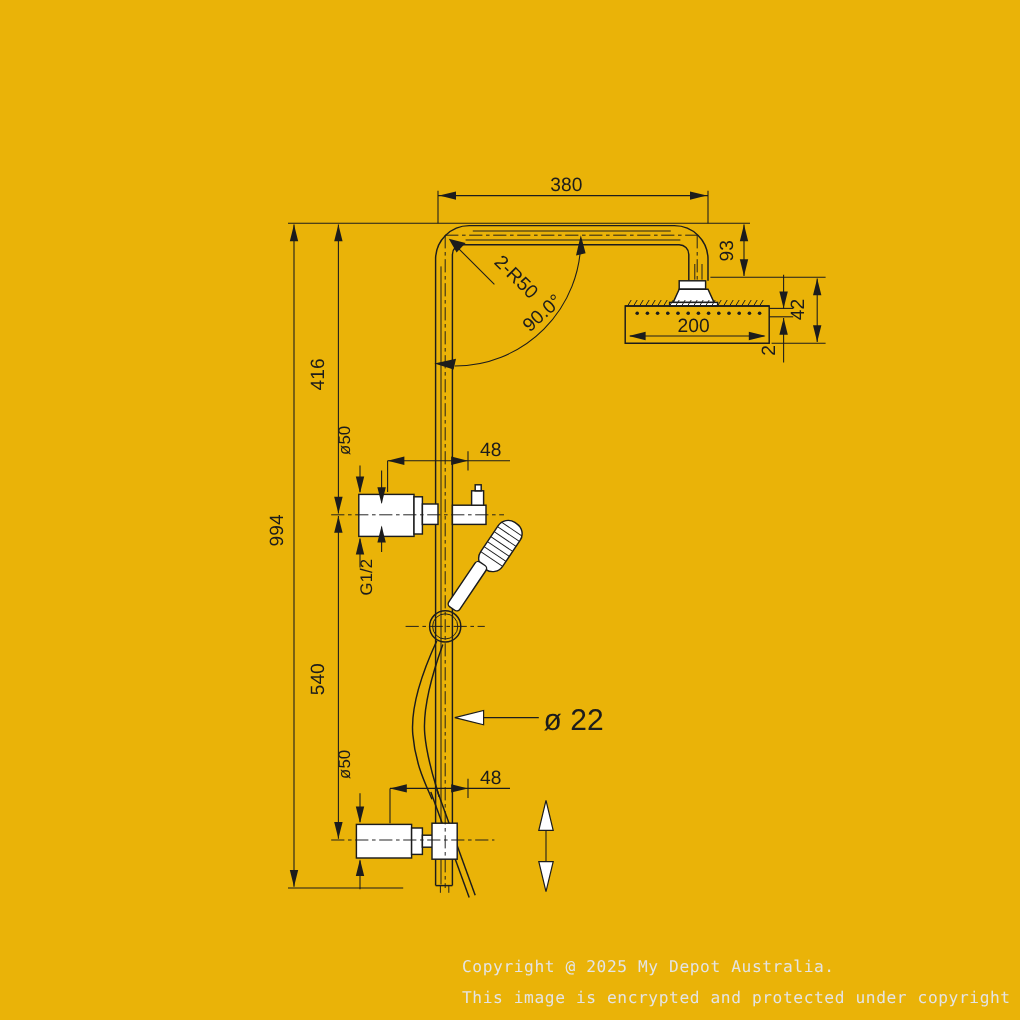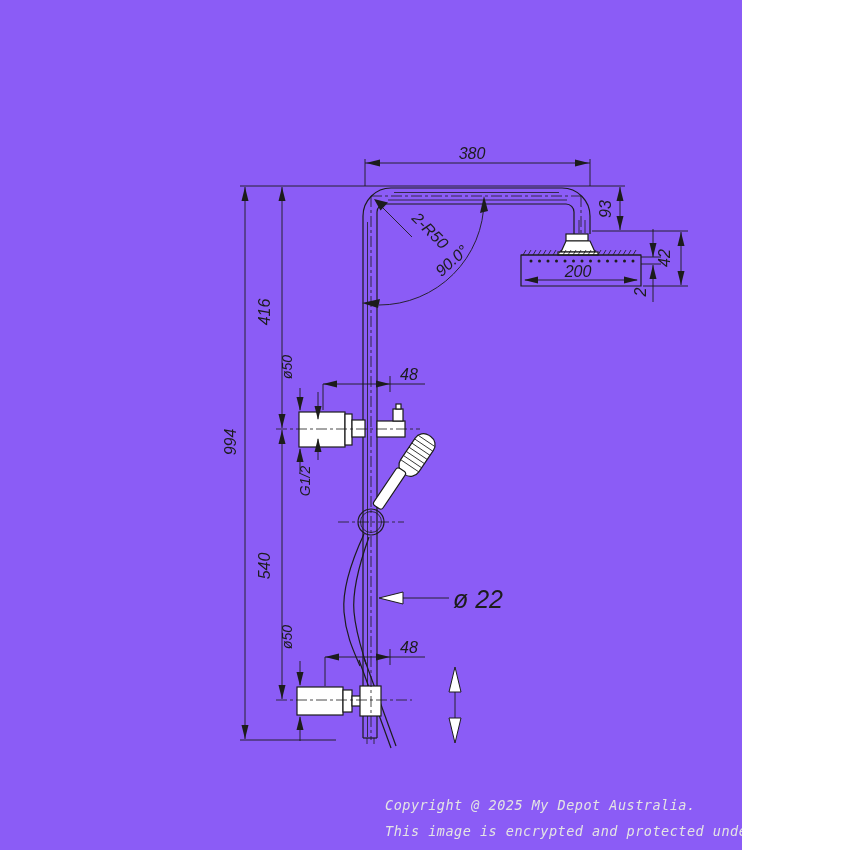--- a/index.html
+++ b/index.html
@@ -1,16 +1,16 @@
 <!DOCTYPE html>
 <html><head>
 <meta charset="utf-8">
 <style>
   html,body{margin:0;padding:0;background:#ffffff;}
-  .stage{position:relative;width:742px;height:850px;background:#8b5cf6;overflow:hidden;font-style:italic;}
+  .stage{position:relative;width:850px;height:850px;background:#eab308;overflow:hidden;}
   svg{position:absolute;left:0;top:0;}
   .outline{fill:none;stroke:#1c1c1c;stroke-width:1.2;}
   .thin{fill:none;stroke:#1c1c1c;stroke-width:0.8;}
   .dimline{fill:none;stroke:#1c1c1c;stroke-width:0.9;}
   .cline{fill:none;stroke:#1c1c1c;stroke-width:0.8;stroke-dasharray:11 3 3 3;}
   .arrow{fill:#1c1c1c;stroke:none;}
   .oarrow{fill:#ffffff;stroke:#1c1c1c;stroke-width:1;}
   .whitefill{fill:#ffffff;stroke:#1c1c1c;stroke-width:1.2;}
   .dot{fill:#1c1c1c;stroke:none;}
   text{font-family:"Liberation Sans","DejaVu Sans",sans-serif;fill:#1c1c1c;}

